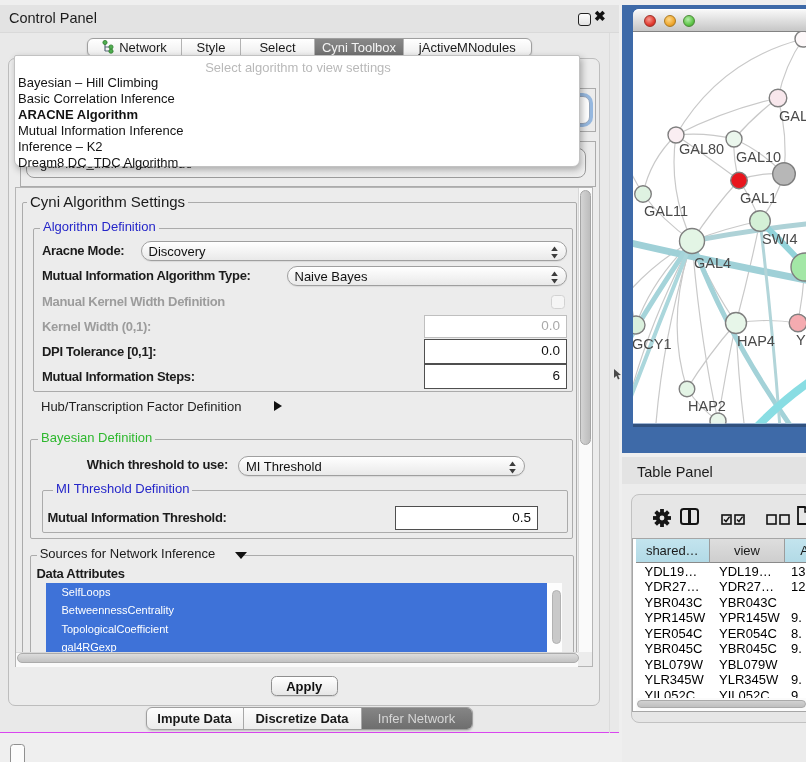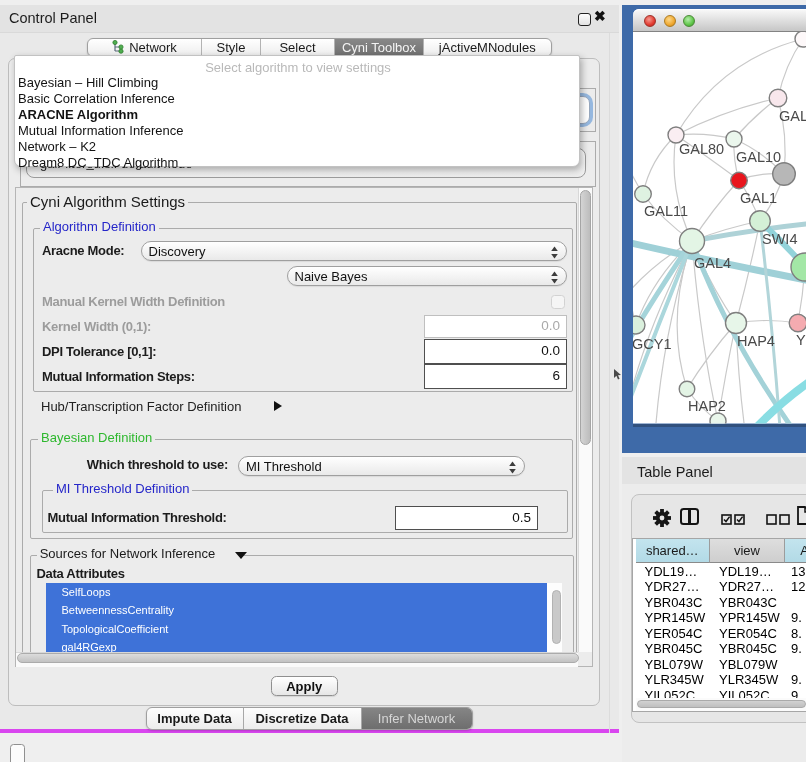--- a/index.html
+++ b/index.html
@@ -1,21 +1,21 @@
 <!DOCTYPE html>
 <html><head>
 <meta charset="utf-8">
 <style>
   html,body{margin:0;padding:0;}
   body{width:806px;height:762px;position:relative;overflow:hidden;background:#efefef;
        font-family:"Liberation Sans",sans-serif;}
   .abs{position:absolute;}
   
   #cp-window{left:0;top:5px;width:619px;height:728px;background:#e9e9e9;
-             border-bottom:4px solid #d946ef;box-sizing:border-box;}
+             border-bottom:1px solid #d946ef;box-sizing:border-box;}
   #cp-titlebar{left:0;top:0;width:619px;height:27px;background:#e3e3e3;border-bottom:1px solid #d9d9d9;}
   #cp-title{left:9px;top:5px;font-size:14.5px;color:#1c1c1c;}
   #cp-float{left:578px;top:8px;width:11px;height:11px;border:1.7px solid #222;border-radius:3px;background:linear-gradient(#fdfdfd,#e2e2e2);}
   #cp-close{left:594px;top:3px;font-size:14px;font-weight:700;color:#111;}
   
   #cp-tabs{left:87px;top:32.5px;height:17px;display:flex;border:1px solid #9f9f9f;border-radius:6px;
            overflow:hidden;background:linear-gradient(#ffffff,#ededed);box-shadow:0 1px 2px rgba(0,0,0,.18);}
   .cp-tab{height:17px;display:flex;align-items:center;justify-content:center;font-size:13px;color:#1a1a1a;
           border-right:1px solid #b3b3b3;white-space:nowrap;box-sizing:border-box;}
   .cp-tab:last-child{border-right:none;}
@@ -103,21 +103,21 @@
 </head>
 <body>
 
 <div class="abs" id="cp-window">
   <div class="abs" id="cp-titlebar">
     <div class="abs" id="cp-title">Control Panel</div>
     <div class="abs" id="cp-float"></div>
     <div class="abs" id="cp-close">✖</div>
   </div>
   <div class="abs" id="cp-tabs">
-      <div class="cp-tab" style="width: 114px; text-align: center;">
+      <div class="cp-tab" style="width: 94px; text-align: center;">
         <span class="ticon"><svg width="13" height="14" viewBox="0 0 13 14">
             <path d="M3,3 L3,11 M3,7 L8,7 M3,11 L8,11" stroke="#5a6b7a" stroke-width="1.2" fill="none"></path>
             <circle cx="3" cy="2.5" r="2.1" fill="#4fae4f" stroke="#2e7d2e" stroke-width="0.8"></circle>
             <circle cx="9" cy="7" r="2.1" fill="#4fae4f" stroke="#2e7d2e" stroke-width="0.8"></circle>
             <circle cx="9" cy="11.2" r="2.1" fill="#4fae4f" stroke="#2e7d2e" stroke-width="0.8"></circle>
           </svg></span>
         <span>Network</span>
       </div>
       <div class="cp-tab" style="width: 59px;">
         <span>Style</span>
@@ -148,20 +148,21 @@
         <div class="abs group" style="left: 32.5px; top: 227.5px; width: 540.5px; height: 164px;"></div>
         <div class="gtitle" style="left: 40px; top: 218.5px; color: rgb(37, 38, 201); font-size: 13px;">Algorithm Definition</div>
         <div class="lab" style="top: 243px; left: 42px;">Aracne Mode:</div>
         <div class="combo" style="left: 140.5px; top: 241px; width: 426.5px;">
           <div class="ctext">Discovery</div>
           <div class="arrows"><svg width="9" height="13" viewBox="0 0 9 13">
               <path d="M4.5,0.5 L7.8,5 L1.2,5 Z" fill="#3c3c3c"></path>
               <path d="M4.5,12.5 L7.8,8 L1.2,8 Z" fill="#3c3c3c"></path>
             </svg></div>
         </div>
+        <div class="lab" style="top: 268px; left: 42px;">Mutual Information Algorithm Type:</div>
         <div class="combo" style="left: 286.5px; top: 266px; width: 280.5px;">
           <div class="ctext">Naive Bayes</div>
           <div class="arrows"><svg width="9" height="13" viewBox="0 0 9 13">
               <path d="M4.5,0.5 L7.8,5 L1.2,5 Z" fill="#3c3c3c"></path>
               <path d="M4.5,12.5 L7.8,8 L1.2,8 Z" fill="#3c3c3c"></path>
             </svg></div>
         </div>
         <div class="lab dis" style="top: 294px; left: 42px;">Manual Kernel Width Definition</div>
         <div class="abs checkbox" style="left: 551px; top: 295px;"></div>
         <div class="lab dis" style="top: 318.5px; left: 42px;">Kernel Width (0,1):</div>
@@ -213,21 +214,21 @@
     </div>
 </div>
 <div class="abs" id="mini-chip"></div>
 
 <div class="abs" id="popup">
   <div class="abs" id="popup-prompt">Select algorithm to view settings</div>
 <div class="pop-item" style="top: 18.5px; font-weight: 400;">Bayesian – Hill Climbing</div>
     <div class="pop-item" style="top: 34.5px; font-weight: 400;">Basic Correlation Inference</div>
     <div class="pop-item" style="top: 50.5px; font-weight: 700;">ARACNE Algorithm</div>
     <div class="pop-item" style="top: 66.5px; font-weight: 400;">Mutual Information Inference</div>
-    <div class="pop-item" style="top: 82.5px; font-weight: 400;">Network – K2</div>
+    <div class="pop-item" style="top: 82.5px; font-weight: 400;">Inference – K2</div>
     <div class="pop-item" style="top: 98.5px; font-weight: 400;">Dream8 DC_TDC Algorithm</div>
   </div>
 
 <div class="abs" id="net-frame"></div>
 <div class="abs" id="net-titlebar">
   <span class="tl" style="left:11px;background:radial-gradient(circle at 4px 3.5px,#f59a90,#e23b30 60%,#b02018);border:1px solid #9e3028;"></span>
   <span class="tl" style="left:30.5px;background:radial-gradient(circle at 4px 3.5px,#fbd88a,#f0a830 60%,#c07d18);border:1px solid #ad7c20;"></span>
   <span class="tl" style="left:50px;background:radial-gradient(circle at 4px 3.5px,#b5ecaa,#5fc649 60%,#3d8f2c);border:1px solid #4c8a38;"></span>
 </div>
 <svg class="abs" id="net-svg" width="184" height="448" viewBox="622 5 184 448" style="left:622px;top:5px;">

